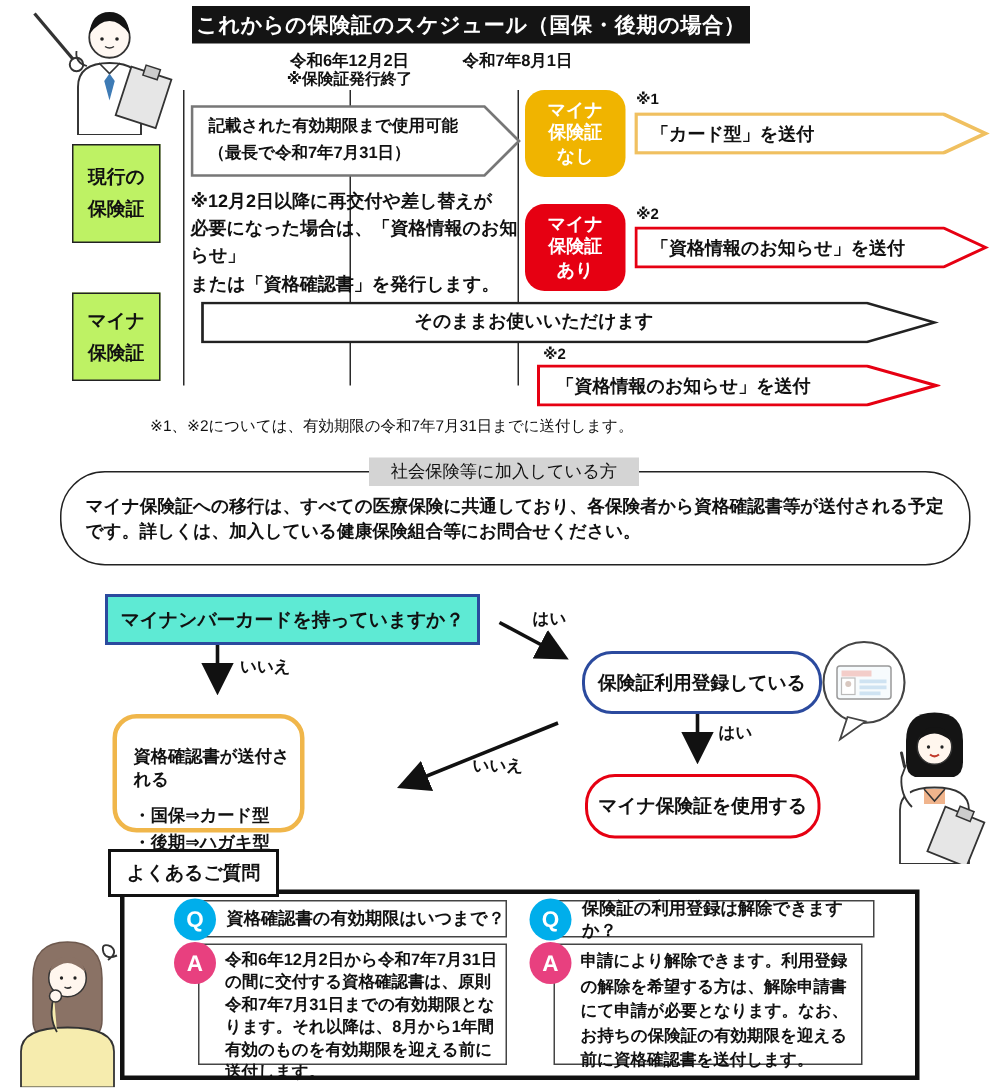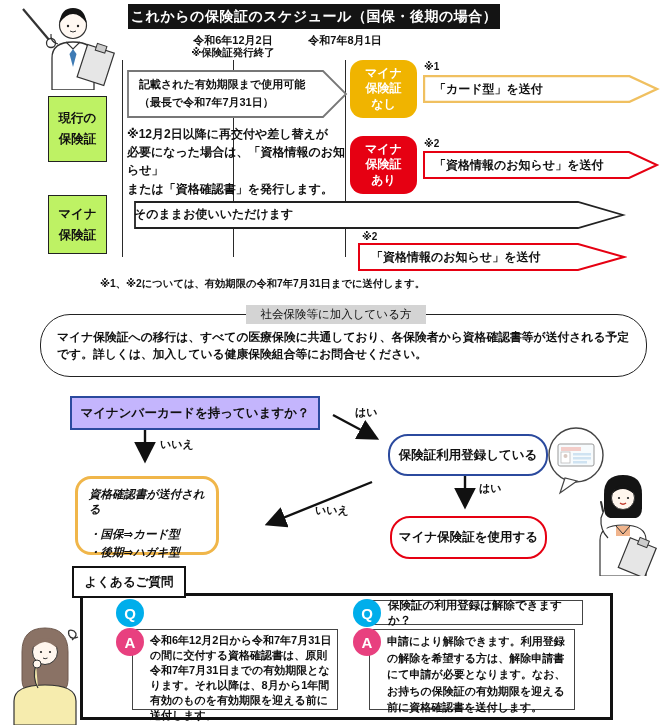--- a/index.html
+++ b/index.html
@@ -35,38 +35,38 @@
   .badge{width:67px;height:58px;border-radius:13px;color:#fff;font-size:12px;font-weight:bold;
          line-height:1.3;text-align:center;}
   .badge-nashi{left:350px;top:60px;background:#F0B400;}
   .badge-ari{left:350px;top:136px;background:#E60012;}
   .ref{font-size:10px;font-weight:bold;}
   .ref1{left:424px;top:61px;}
   .ref2a{left:424px;top:138px;}
   .ref2b{left:362px;top:231px;}
   .arr-c-text{left:434px;top:81px;font-size:12px;font-weight:bold;}
   .arr-d-text{left:434px;top:157px;font-size:12px;font-weight:bold;}
-  .arr-b-text{left:134px;top:206px;width:444px;text-align:left;font-size:12px;font-weight:bold;}
+  .arr-b-text{left:134px;top:206px;width:444px;text-align:center;font-size:12px;font-weight:bold;}
   .arr-e-text{left:371px;top:249px;font-size:12px;font-weight:bold;}
-  .footnote{left:100px;top:277px;font-size:10.3px;font-weight:bold;}
+  .footnote{left:100px;top:277px;font-size:10.3px;font-weight:normal;}
 
   
   .shakai-box{left:40px;top:314px;width:605px;height:61px;border:1.6px solid #222;border-radius:30px;background:#fff;}
   .shakai-label{left:246px;top:305px;width:180px;height:19px;background:#D4D4D4;
                 font-size:11.5px;font-weight:normal;z-index:2;}
   .shakai-text{left:57px;top:329px;width:578px;font-size:11.8px;font-weight:bold;line-height:1.45;z-index:2;}
 
   
-  .q-box{left:70px;top:396px;width:246px;height:30px;border:2.5px solid #2B4A9E;background:#c4b5fd;
+  .q-box{left:70px;top:396px;width:246px;height:30px;border:2.5px solid #2B4A9E;background:#5eead4;
          font-size:12.5px;font-weight:bold;}
   .flow-label{font-size:11px;font-weight:bold;}
   .no1{left:160px;top:437px;} .yes1{left:355px;top:405px;}
   .yes2{left:479px;top:481px;} .no2{left:315px;top:503px;}
-  .yellow-box{left:75px;top:476px;width:144px;height:79px;border:3px solid #F0B64A;border-radius:16px;
-              background:#fff;padding:8px 0 0 11px;box-sizing:border-box;font-size:11.5px;font-weight:bold;font-style:italic;}
+  .yellow-box{left:75px;top:476px;width:128px;height:79px;border:3px solid #F0B64A;border-radius:16px;
+              background:#fff;padding:18px 0 0 11px;box-sizing:border-box;font-size:11.5px;font-weight:bold;}
   .yellow-box .items{margin-top:9px;line-height:1.55;}
   .blue-pill{left:388px;top:434px;width:156px;height:38px;border:2.8px solid #2B4A9E;border-radius:20px;
              background:#fff;font-size:12.5px;font-weight:bold;}
   .red-pill{left:390px;top:516px;width:153px;height:39px;border:2.8px solid #E60012;border-radius:20px;
             background:#fff;font-size:12.5px;font-weight:bold;}
 
   
   .faq-title{left:72px;top:566px;width:110px;height:28px;border:2.5px solid #111;background:#fff;
              font-size:12.5px;font-weight:bold;z-index:3;}
   .faq-outer{left:80px;top:593px;width:527px;height:121px;border:3px solid #111;background:#fff;}
@@ -219,20 +219,21 @@
     <g transform="rotate(22 52 88)">
       <rect x="38" y="74" width="28" height="32" fill="#E6E6E6" stroke="#333" stroke-width="1.2"></rect>
       <rect x="47" y="70" width="10" height="7" fill="#CCC" stroke="#333" stroke-width="1"></rect>
     </g>
   </svg>
 
   <div class="abs flex faq-title">よくあるご質問</div>
   <div class="abs faq-outer"></div>
 
   <div class="abs flex qa-badge q-color q1b">Q</div>
+  <div class="abs qa-q-box q1box">資格確認書の有効期限はいつまで？</div>
   <div class="abs flex qa-badge a-color a1b">A</div>
   <div class="abs qa-a-box a1box">令和6年12月2日から令和7年7月31日の間に交付する資格確認書は、原則令和7年7月31日までの有効期限となります。それ以降は、8月から1年間有効のものを有効期限を迎える前に送付します。</div>
 
   <div class="abs flex qa-badge q-color q2b">Q</div>
   <div class="abs qa-q-box q2box">保険証の利用登録は解除できますか？</div>
   <div class="abs flex qa-badge a-color a2b">A</div>
   <div class="abs qa-a-box a2box">申請により解除できます。利用登録の解除を希望する方は、解除申請書にて申請が必要となります。なお、お持ちの保険証の有効期限を迎える前に資格確認書を送付します。</div>
 
   <svg class="abs" style="left:2px;top:618px;z-index:5;" width="92" height="107" viewBox="0 0 92 107">
     <path d="M20 34 Q20 10 43 10 Q66 10 66 34 V62 Q66 72 58 74 H28 Q20 72 20 62 Z" fill="#8A7265" stroke="#6E594E" stroke-width="1"></path>

